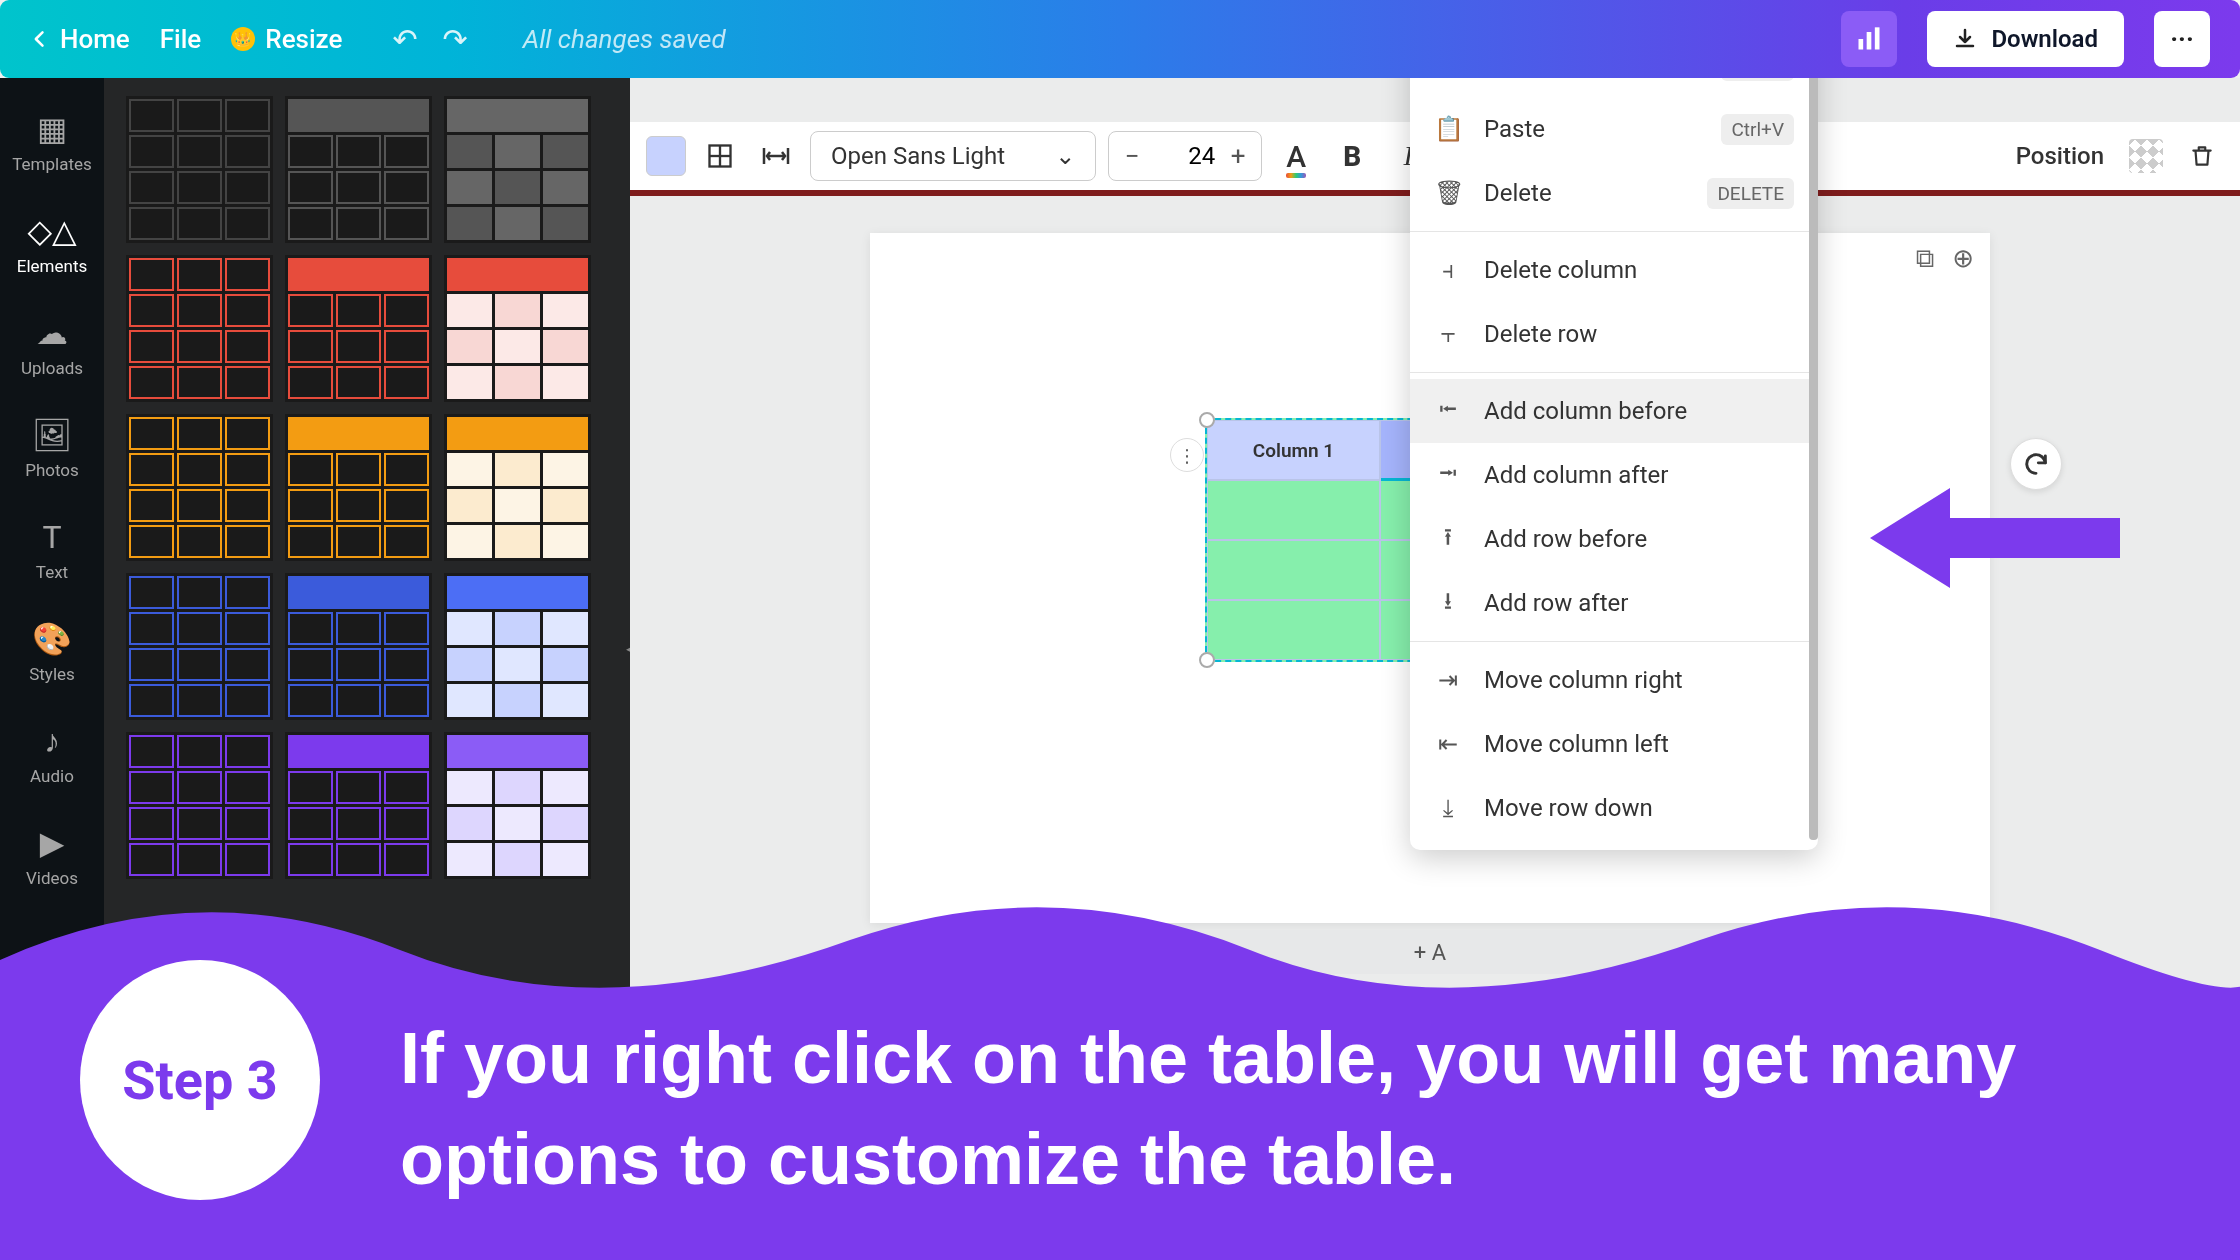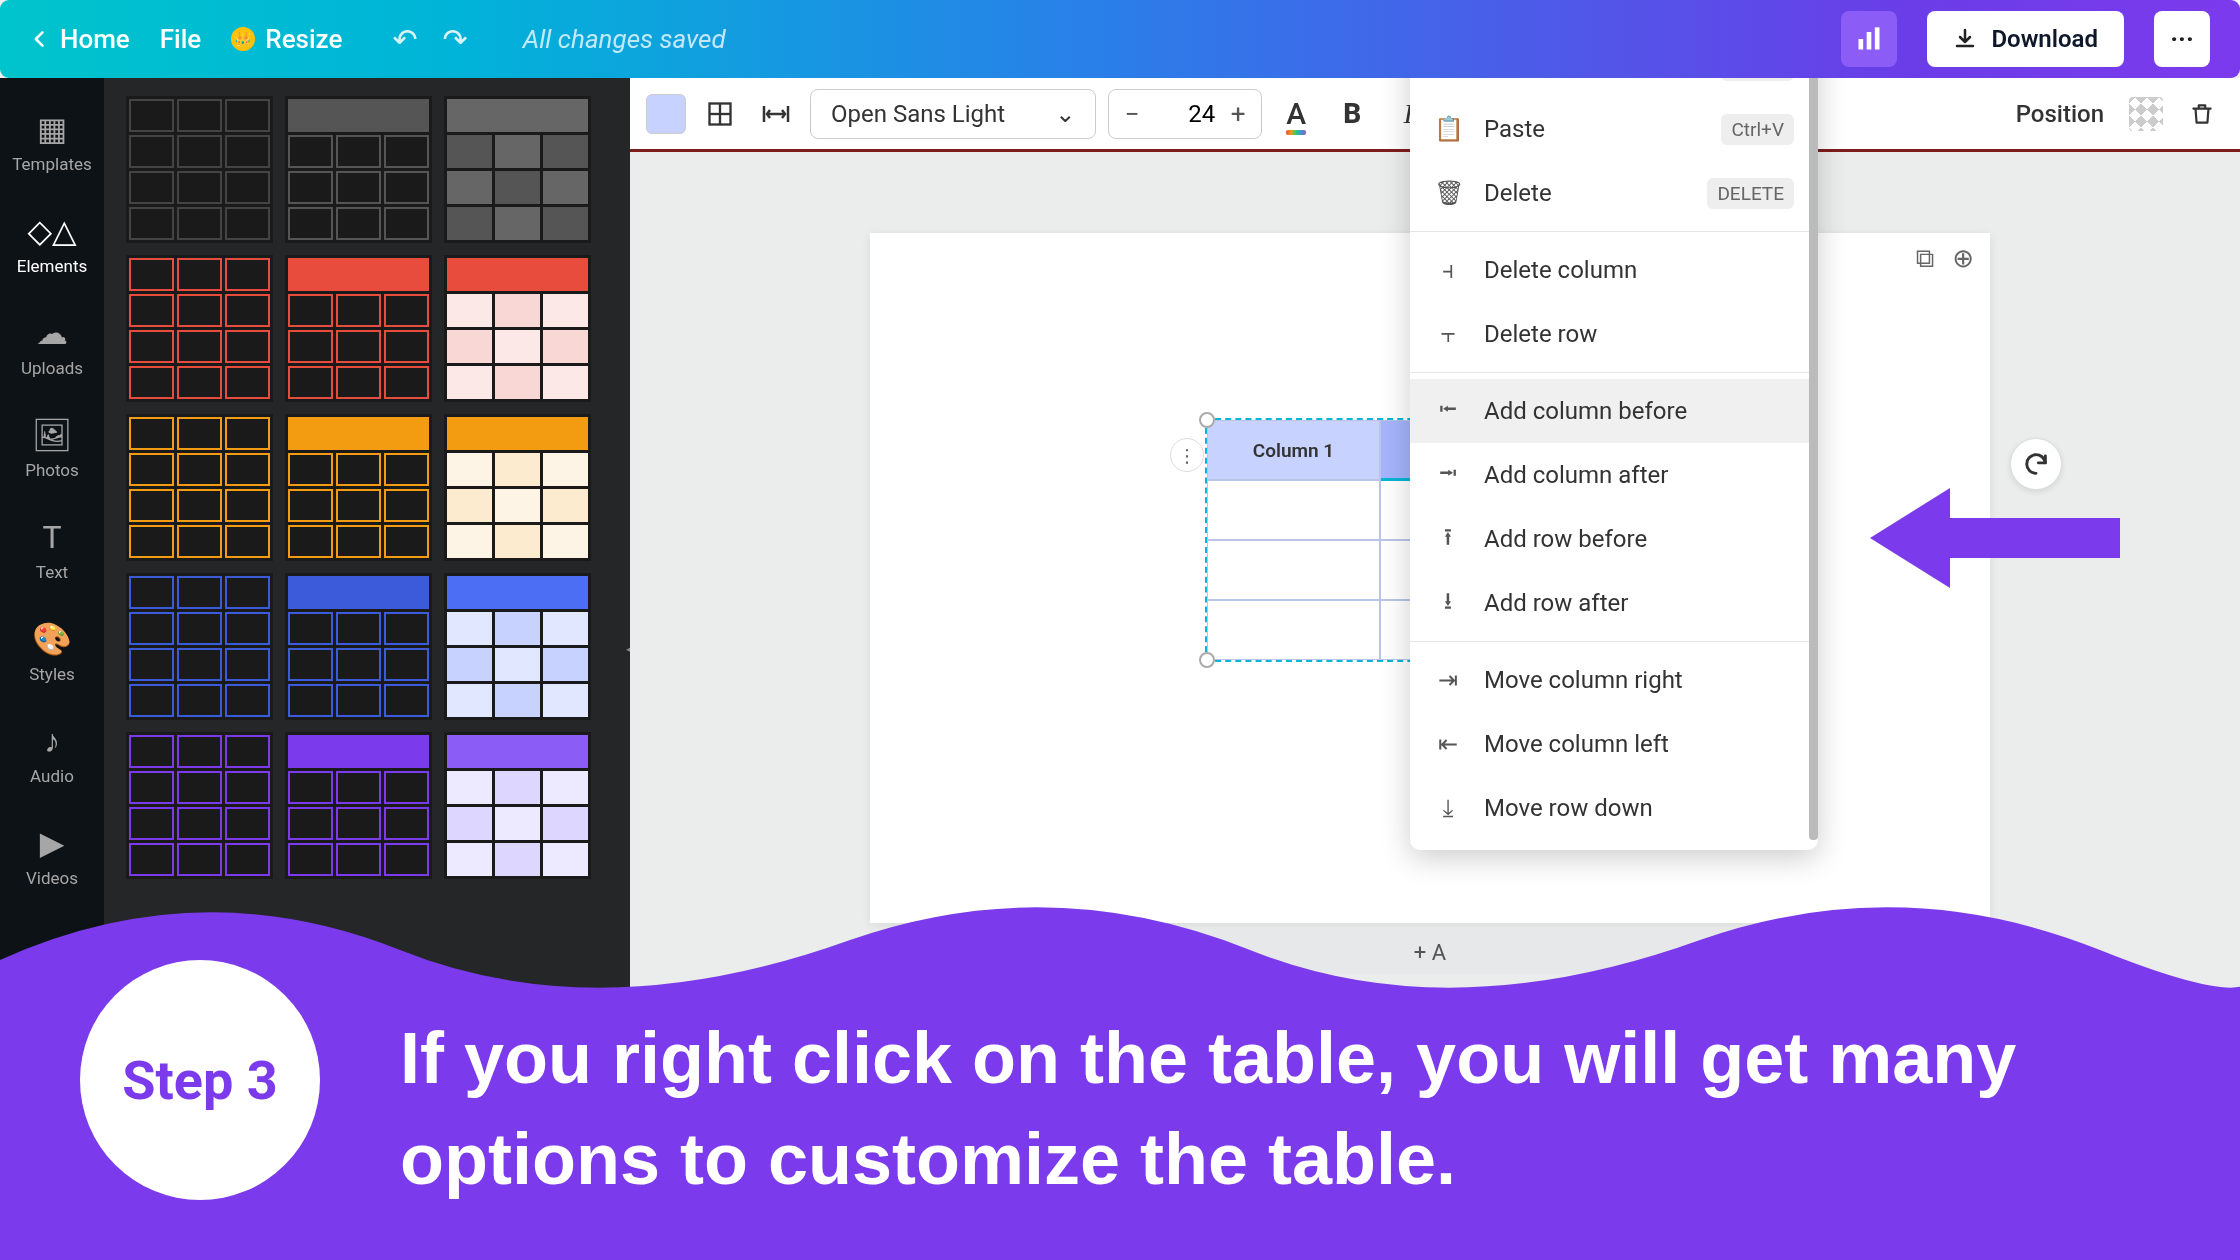--- a/index.html
+++ b/index.html
@@ -59,40 +59,40 @@
 .thumb-blu2 .c { border: 2px solid #3b5bdb; } .thumb-blu2 .h { background: #3b5bdb; }
 .thumb-blu3 .h { background: #4c6ef5; } .thumb-blu3 .c:not(.h) { background: #c7d2fe; } .thumb-blu3 .c:nth-child(2n):not(.h) { background: #e0e7ff; }
 .thumb-pur .c { border: 2px solid #7c3aed; }
 .thumb-pur2 .c { border: 2px solid #7c3aed; } .thumb-pur2 .h { background: #7c3aed; }
 .thumb-pur3 .h { background: #8b5cf6; } .thumb-pur3 .c:not(.h) { background: #ddd6fe; } .thumb-pur3 .c:nth-child(2n):not(.h) { background: #ede9fe; }
 
 .collapse-handle { position: absolute; right: -14px; top: 530px; width: 28px; height: 80px; background: #252627; border-radius: 0 8px 8px 0; display: flex; align-items: center; justify-content: center; color: #888; }
 
 .canvas-area { flex: 1; background: #ebecec; position: relative; overflow: hidden; }
 
-.toolbar { height: 74px; background: #fff; border-bottom: 3px solid #7f1d1d; display: flex; align-items: center; padding: 12px 16px; gap: 12px; }
+.toolbar { height: 74px; background: #fff; border-bottom: 6px solid #7f1d1d; display: flex; align-items: center; padding: 12px 16px; gap: 12px; margin-top: 44px; }
 .color-swatch { width: 40px; height: 40px; border-radius: 6px; background: #c7d2fe; border: 1px solid #ccc; }
 .t-btn { width: 44px; height: 44px; display: flex; align-items: center; justify-content: center; border-radius: 6px; font-size: 28px; color: #333; }
 .t-btn.b { font-weight: 800; }
 .t-btn.i { font-style: italic; font-family: Georgia, serif; }
 .font-select { height: 50px; border: 1px solid #ccc; border-radius: 8px; padding: 0 20px; display: flex; align-items: center; gap: 50px; font-size: 24px; color: #333; min-width: 240px; justify-content: space-between; }
 .size-group { height: 50px; border: 1px solid #ccc; border-radius: 8px; display: flex; align-items: center; }
 .size-group .pm { width: 46px; text-align: center; font-size: 26px; color: #555; }
 .size-group .val { width: 60px; text-align: right; font-size: 24px; }
 .text-color { position: relative; font-size: 30px; font-weight: 500; }
 .text-color::after { content: ""; position: absolute; left: 0; right: 0; bottom: -4px; height: 5px; background: linear-gradient(90deg, #e74c3c, #f39c12, #2ecc71, #3498db, #9b59b6); border-radius: 2px; }
 .t-spacer { flex: 1; }
 .position-btn { font-size: 24px; color: #333; font-weight: 500; padding: 0 8px; }
 .transp { width: 34px; height: 34px; background-image: linear-gradient(45deg, #ccc 25%, transparent 25%), linear-gradient(-45deg, #ccc 25%, transparent 25%), linear-gradient(45deg, transparent 75%, #ccc 75%), linear-gradient(-45deg, transparent 75%, #ccc 75%); background-size: 12px 12px; border-radius: 4px; }
 .trash { font-size: 28px; color: #333; }
 
 .canvas-page { position: absolute; left: 240px; top: 155px; width: 1120px; height: 690px; background: #fff; box-shadow: 0 2px 10px rgba(0,0,0,.08); }
 .page-actions { position: absolute; right: 16px; top: 10px; display: flex; gap: 18px; color: #666; font-size: 26px; }
 
-.canvas-table { position: absolute; left: 575px; top: 340px; width: 350px; border: 2px dashed #06b6d4; background: #ffffff; text-align: center; }
+.canvas-table { position: absolute; left: 575px; top: 340px; width: 350px; border: 2px dashed #06b6d4; background: #86efac; text-align: center; }
 .ct-row { display: flex; height: 60px; }
 .ct-cell { flex: 1; border: 1px solid #b9c4e8; }
 .ct-header { background: #c7d2fe; display: flex; align-items: center; justify-content: center; font-size: 19px; font-weight: 600; color: #333; }
 .ct-header.sel { background: #a5b4fc; position: relative; }
 .ct-header.sel::after { content:""; position:absolute; bottom:-2px; left:0; right:0; height:3px; background:#06b6d4; }
 
 .sel-handle { position: absolute; width: 16px; height: 16px; background: #fff; border: 2px solid #aaa; border-radius: 50%; }
 .sh-tl { left: -8px; top: -8px; }
 .sh-bl { left: -8px; bottom: -8px; }
 

